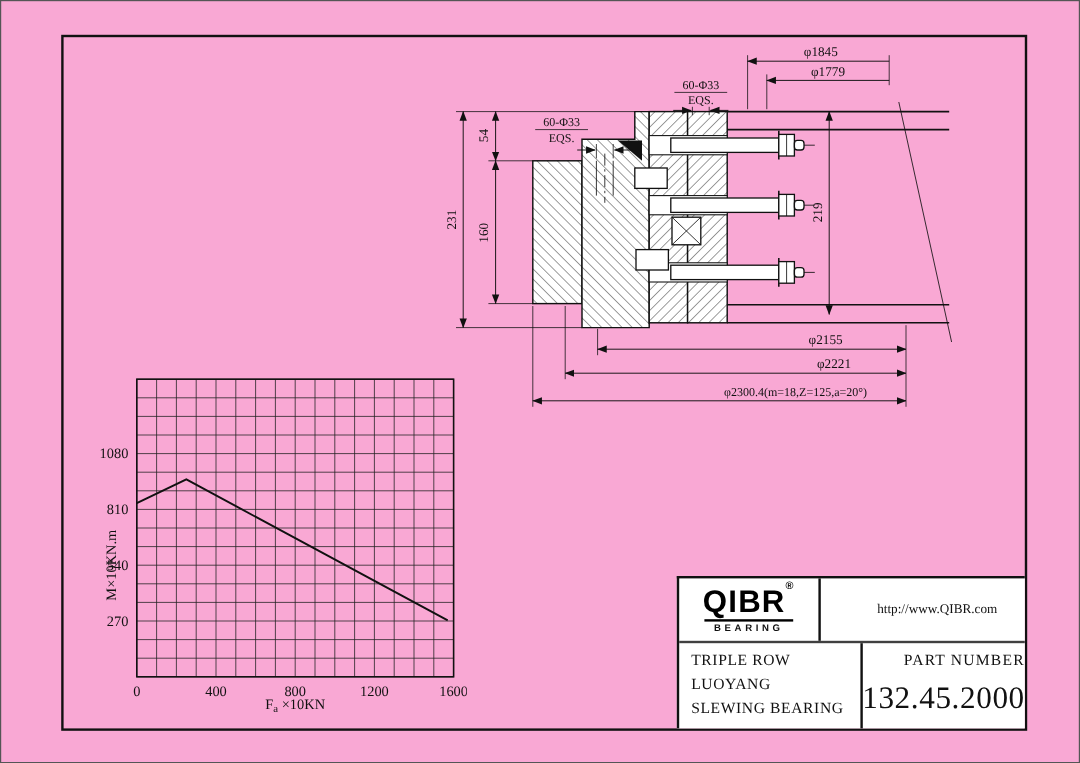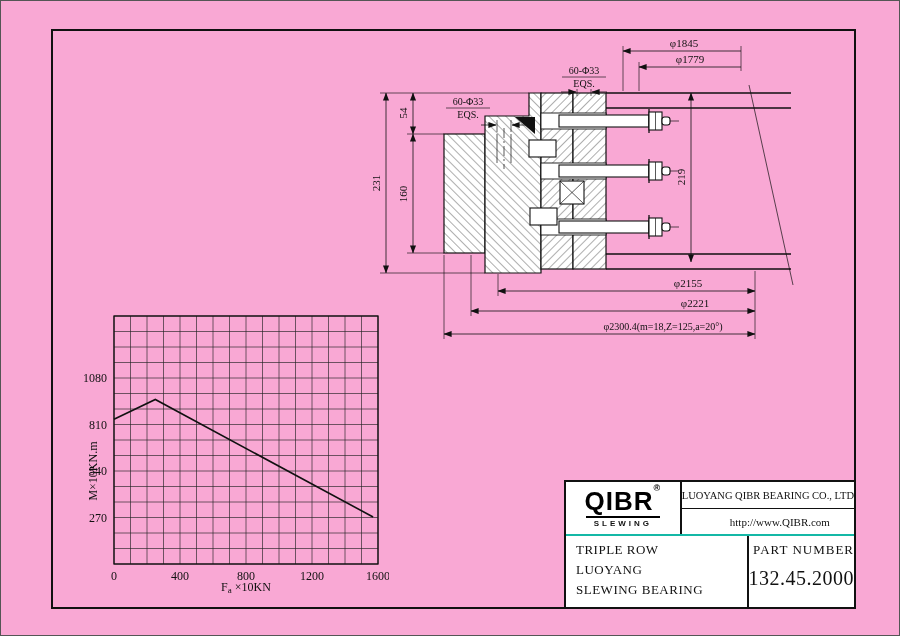--- a/index.html
+++ b/index.html
@@ -38,37 +38,37 @@
   .ctick   { font:12px "Liberation Serif", serif; fill:#111; }
   .cline   { fill:none; stroke:#111; stroke-width:1.6; }
   .axis-label { font:12px "Liberation Serif", serif; fill:#111; }
   .sub { font-size:9px; }
 
   
   .tb {
     position:absolute; right:45px; bottom:28px; width:290px; height:127px;
     background:#fff; border-left:2px solid #111; border-top:2px solid #111;
   }
-  .tb-r1 { display:flex; height:54px; border-bottom:2px solid #14b8a6; }
+  .tb-r1 { display:flex; height:54px; border-bottom:2px solid #404040; }
   .tb-logo {
     width:118px; border-right:2px solid #111;
     display:flex; flex-direction:column; align-items:center; justify-content:center;
   }
   .logo-main { font-family:"Liberation Sans", sans-serif; font-weight:bold; font-size:26px; line-height:1; letter-spacing:1px; color:#000; }
   .logo-reg  { font-size:9px; vertical-align:top; position:relative; top:-4px; }
   .logo-rule { width:74px; border-top:2px solid #000; margin:2px 0 1px; }
   .logo-sub  { font-family:"Liberation Sans", sans-serif; font-weight:bold; font-size:8px; letter-spacing:3px; }
   .tb-co { flex:1; display:flex; flex-direction:column; }
   .tb-co-name { flex:1.05; display:flex; align-items:center; justify-content:center; border-bottom:1.5px solid #111; font-size:10.5px; white-space:nowrap; }
   .tb-co-url  { flex:1; display:flex; align-items:center; justify-content:center; font-size:11px;padding-left:24px; }
   .tb-r2 { display:flex; height:71px; }
   .tb-desc { width:197px; border-right:2px solid #111; padding:4px 10px; font-size:13px; line-height:1.55; letter-spacing:0.5px; }
   .tb-part { flex:1; display:flex; flex-direction:column; align-items:flex-end; padding-top:6px; }
   .part-label { font-size:13px; letter-spacing:1px; }
-  .part-value { font-size:20px; margin-top:9px; letter-spacing:0.5px; }
+  .part-value { font-size:26px; margin-top:9px; letter-spacing:0.5px; }
 </style>
 </head>
 <body>
 
 <div class="page">
   <div class="frame"></div>
 
   <svg id="drawing-svg" width="900" height="636" viewBox="0 0 900 636">
     <defs>
       <pattern id="hatch" patternUnits="userSpaceOnUse" width="6" height="6" patternTransform="rotate(45)">
@@ -256,24 +256,23 @@
       </g>
     <text class="axis-label" x="187" y="292" text-anchor="middle"><tspan>F</tspan><tspan class="sub" dy="2">a</tspan><tspan dy="-2"> ×10KN</tspan></text>
     <text class="axis-label" transform="rotate(-90 38 172)" x="38" y="172" text-anchor="middle">M×10KN.m</text>
   </svg>
 
   <div class="tb">
     <div class="tb-r1">
       <div class="tb-logo">
         <div class="logo-main"><span>QIBR</span><span class="logo-reg">®</span></div>
         <div class="logo-rule"></div>
-        <div class="logo-sub">SLEWING</div>
+        <div class="logo-sub">BEARING</div>
       </div>
       <div class="tb-co">
-        <div class="tb-co-name">LUOYANG QIBR BEARING CO., LTD</div>
         <div class="tb-co-url">http://www.QIBR.com</div>
       </div>
     </div>
     <div class="tb-r2">
       <div class="tb-desc">
         <div>TRIPLE ROW</div>
         <div>LUOYANG</div>
         <div>SLEWING BEARING</div>
       </div>
       <div class="tb-part">

